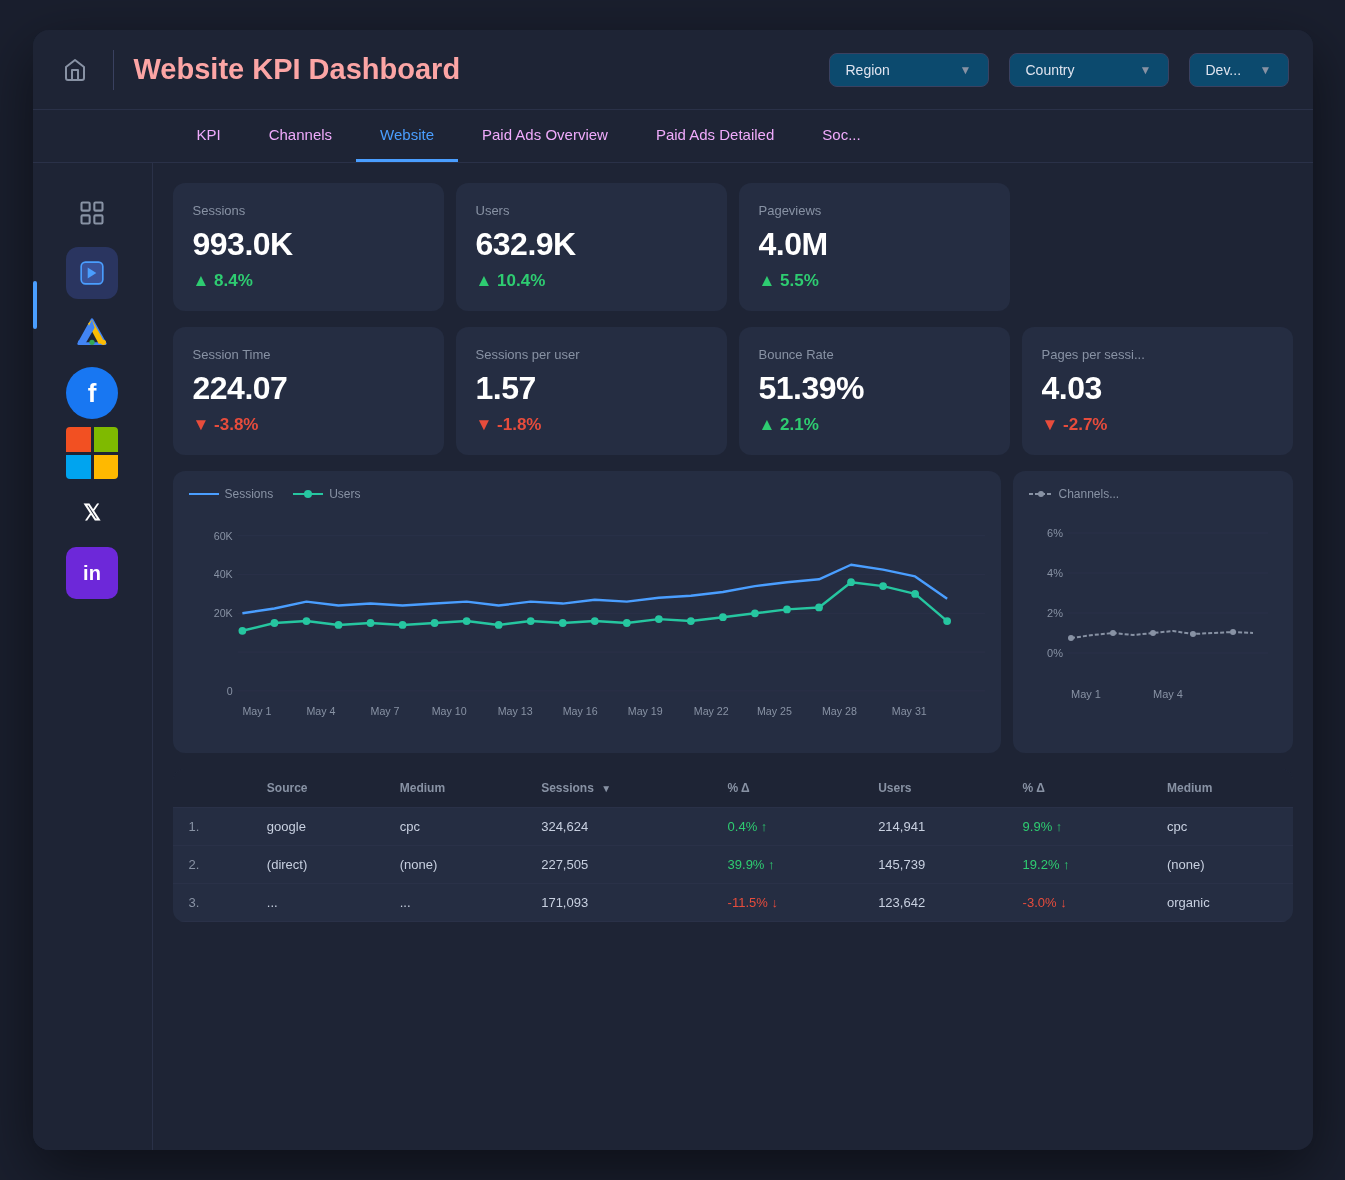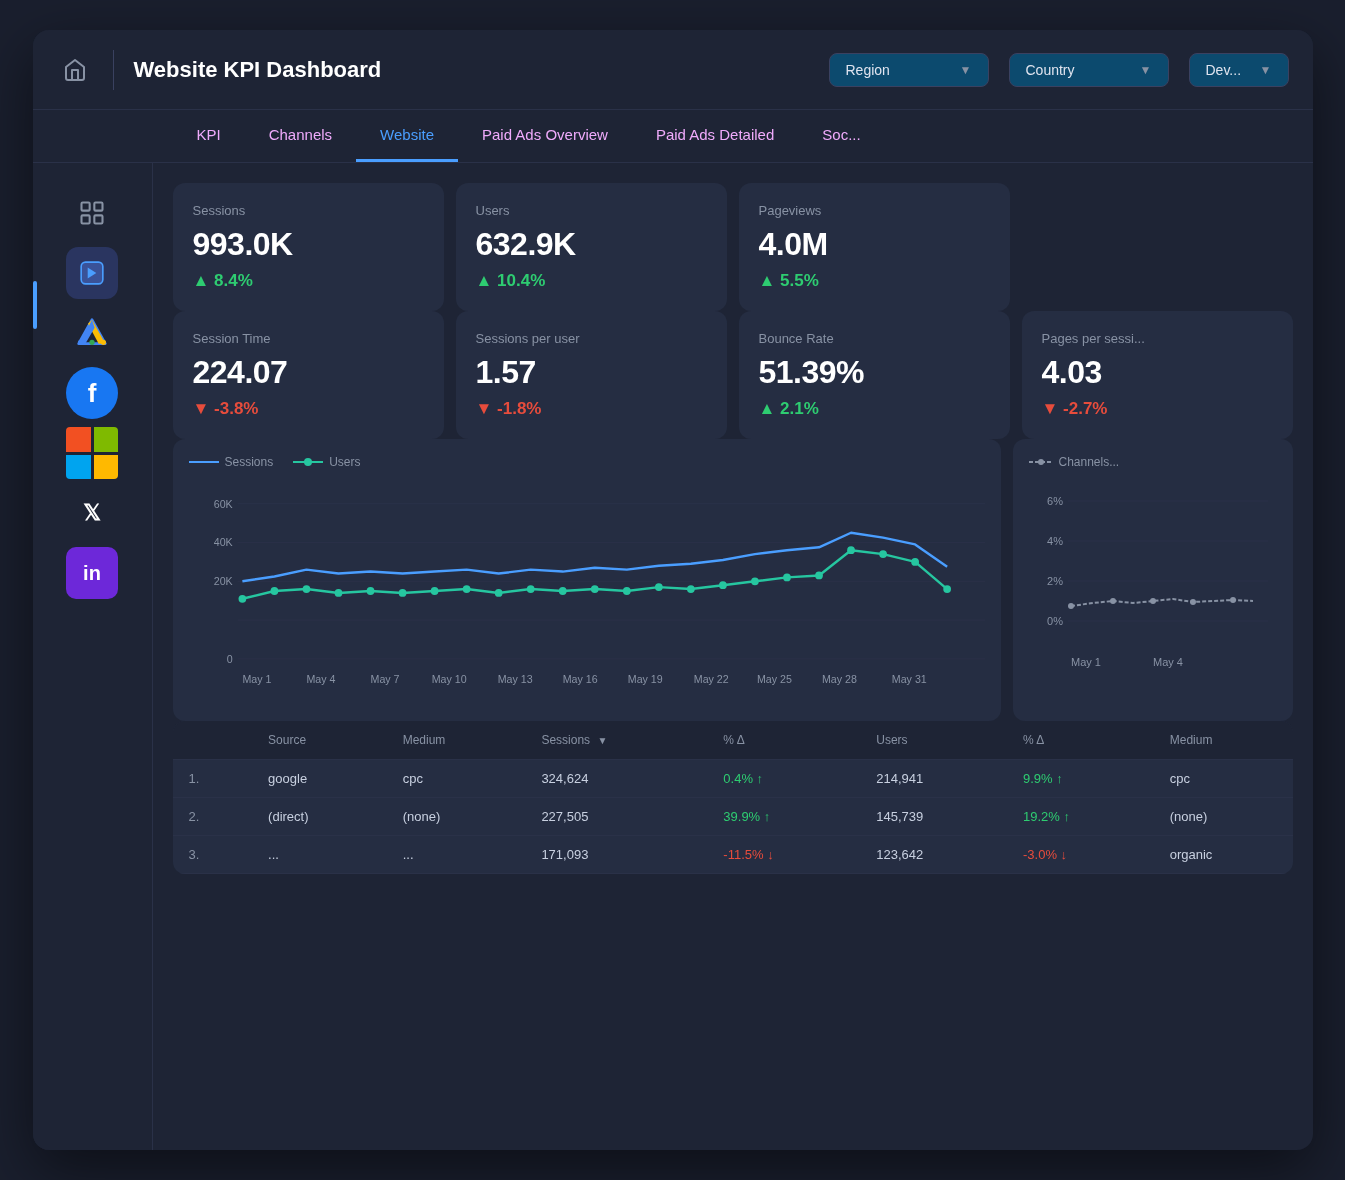--- a/index.html
+++ b/index.html
@@ -39,23 +39,23 @@
       display: flex; align-items: center; justify-content: center;
       color: #8892a4;
       font-size: 20px;
       cursor: pointer;
     }
     .header-divider {
       width: 1px; height: 40px;
       background: #3a4160;
     }
     .header-title {
-      font-size: 22px;
+      font-size: 29px;
       font-weight: 700;
-      color: #ffffff;
+      color: #fca5a5;
       white-space: nowrap;
     }
     .header-spacer { flex: 1; }
     .dropdown-btn {
       background: #0c4a6e;
       border: 1px solid #3a4160;
       border-radius: 8px;
       color: #e0e4ef;
       padding: 8px 16px;
       font-size: 14px;
@@ -144,20 +144,21 @@
       color: white; font-size: 20px; font-weight: bold;
       cursor: pointer;
     }
     
     .content {
       flex: 1;
       padding: 20px;
       overflow-y: auto;
       display: flex;
       flex-direction: column;
+      gap: 16px;
     }
     
     .kpi-grid {
       display: grid;
       grid-template-columns: repeat(4, 1fr);
       gap: 12px;
     }
     .kpi-card {
       background: #252d42;
       border-radius: 12px;
@@ -211,21 +212,21 @@
       overflow: hidden;
     }
     .data-table {
       width: 100%;
       border-collapse: collapse;
     }
     .data-table th {
       background: #1e2435;
       padding: 12px 16px;
       font-size: 12px;
-      font-weight: 400;
+      font-weight: 700;
       color: #8892a4;
       text-align: left;
       border-bottom: 1px solid #2a3148;
     }
     .data-table td {
       padding: 11px 16px;
       font-size: 13px;
       color: #c8d0e0;
       border-bottom: 1px solid #2a3148;
     }

